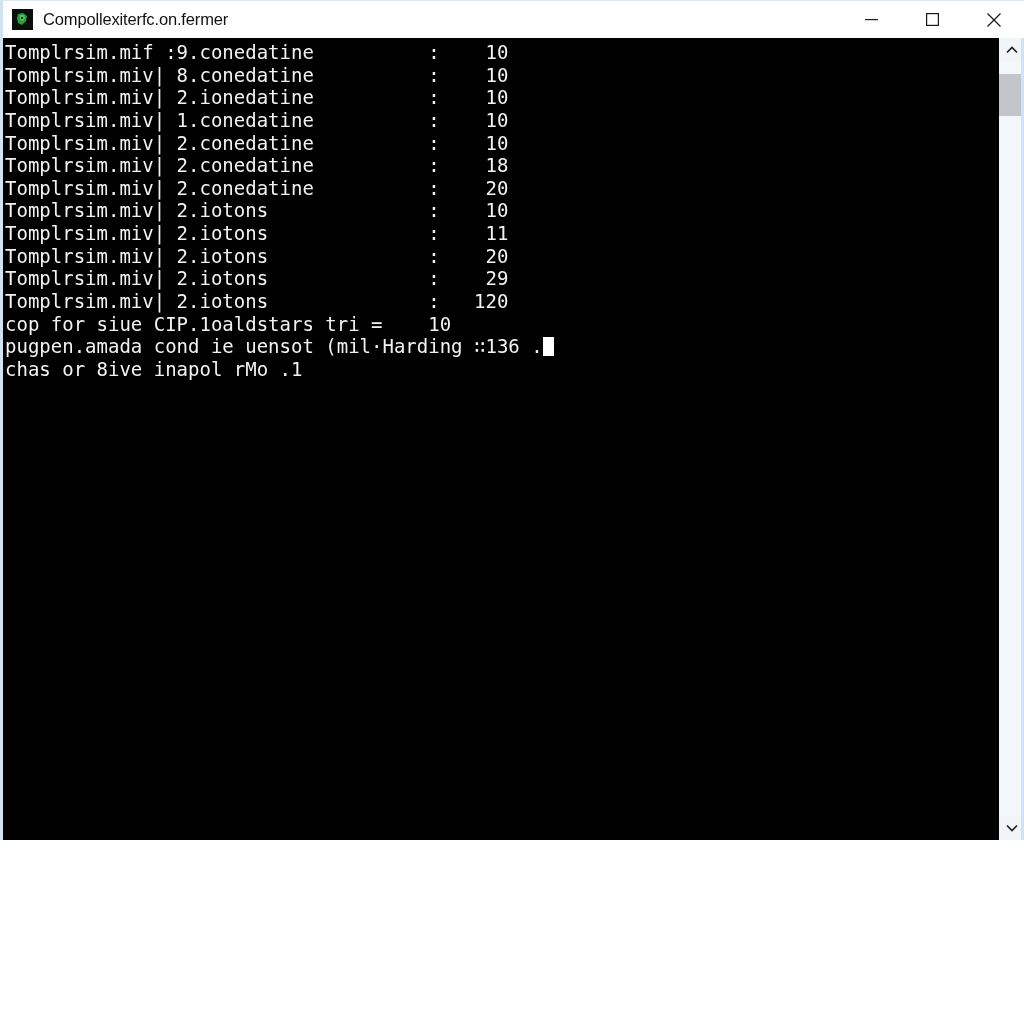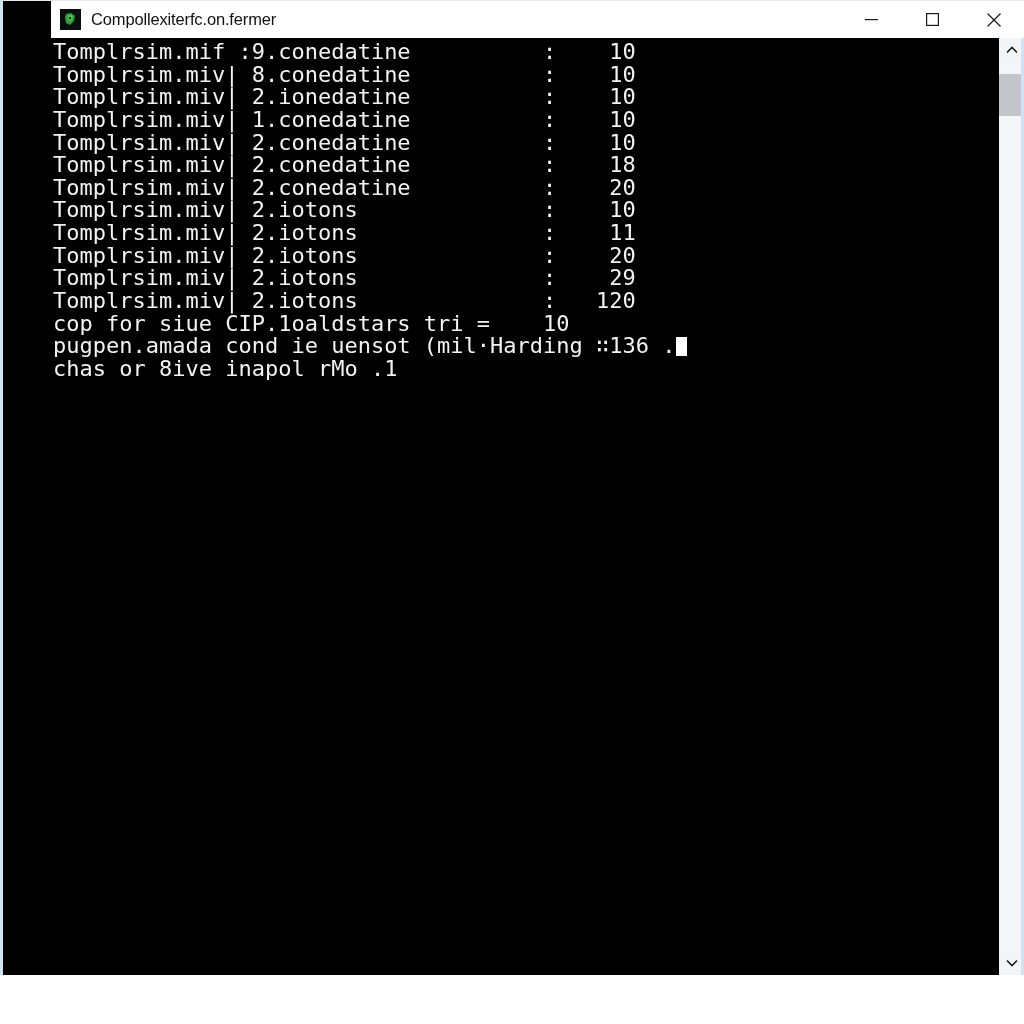--- a/index.html
+++ b/index.html
@@ -10,28 +10,27 @@
     overflow: hidden;
     background: #ffffff;
     font-family: "Liberation Sans", sans-serif;
   }
 
   #window {
     position: absolute;
     left: 0;
     top: 0;
     width: 1024px;
-    height: 975px;
+    height: 840px;
     background: #000000;
     box-sizing: border-box;
     border-left: 3px solid #cfe3f2;
     border-top: 1px solid #dfe9f2;
     display: flex;
     flex-direction: column;
-    padding-left: 48px;
   }
 
   
   #titlebar {
     height: 37px;
     min-height: 37px;
     background: #ffffff;
     display: flex;
     align-items: center;
     position: relative;
@@ -88,21 +87,21 @@
     display: flex;
     min-height: 0;
     background: #000000;
   }
 
   #console {
     flex: 1;
     background: #000000;
     color: #f2f2f2;
     font-family: "DejaVu Sans Mono", "Liberation Mono", monospace;
-    font-size: 22px;
+    font-size: 19px;
     line-height: 22.65px;
     padding: 3px 0 0 2px;
     white-space: pre;
     overflow: hidden;
     letter-spacing: 0px;
     box-sizing: border-box;
   }
 
   .cline {
     white-space: pre;

